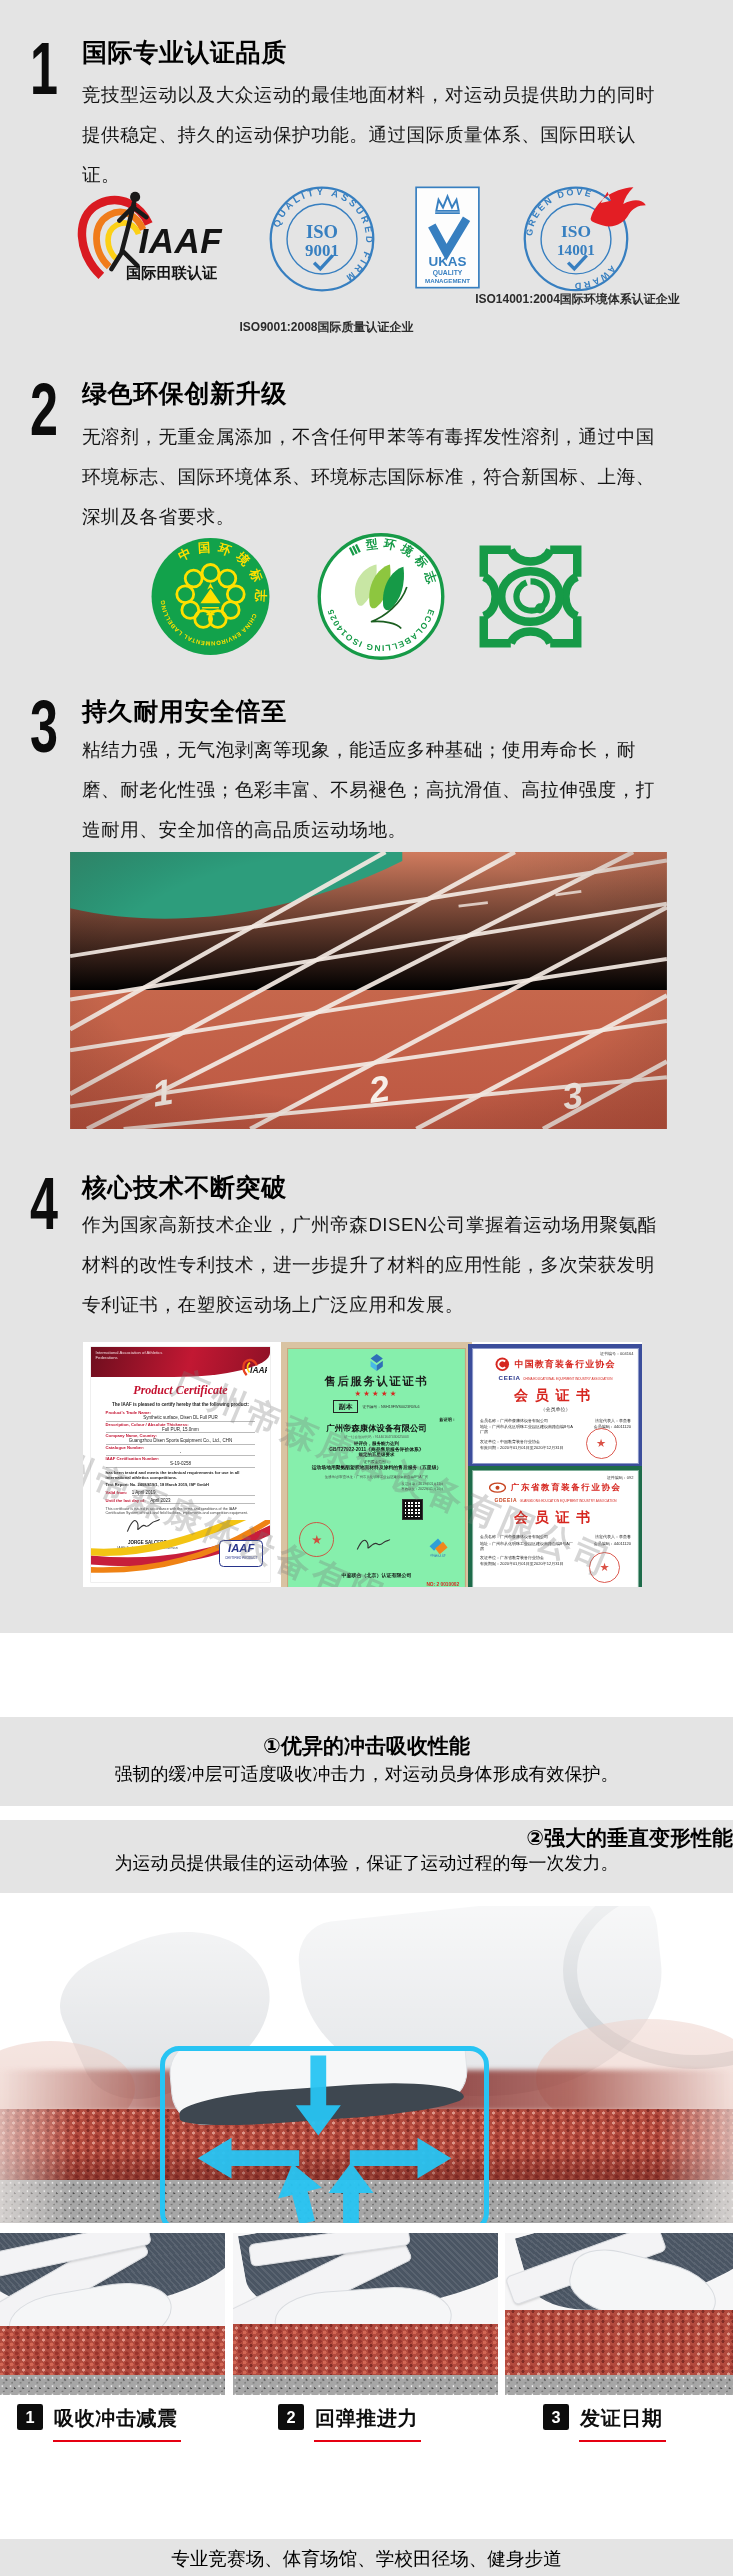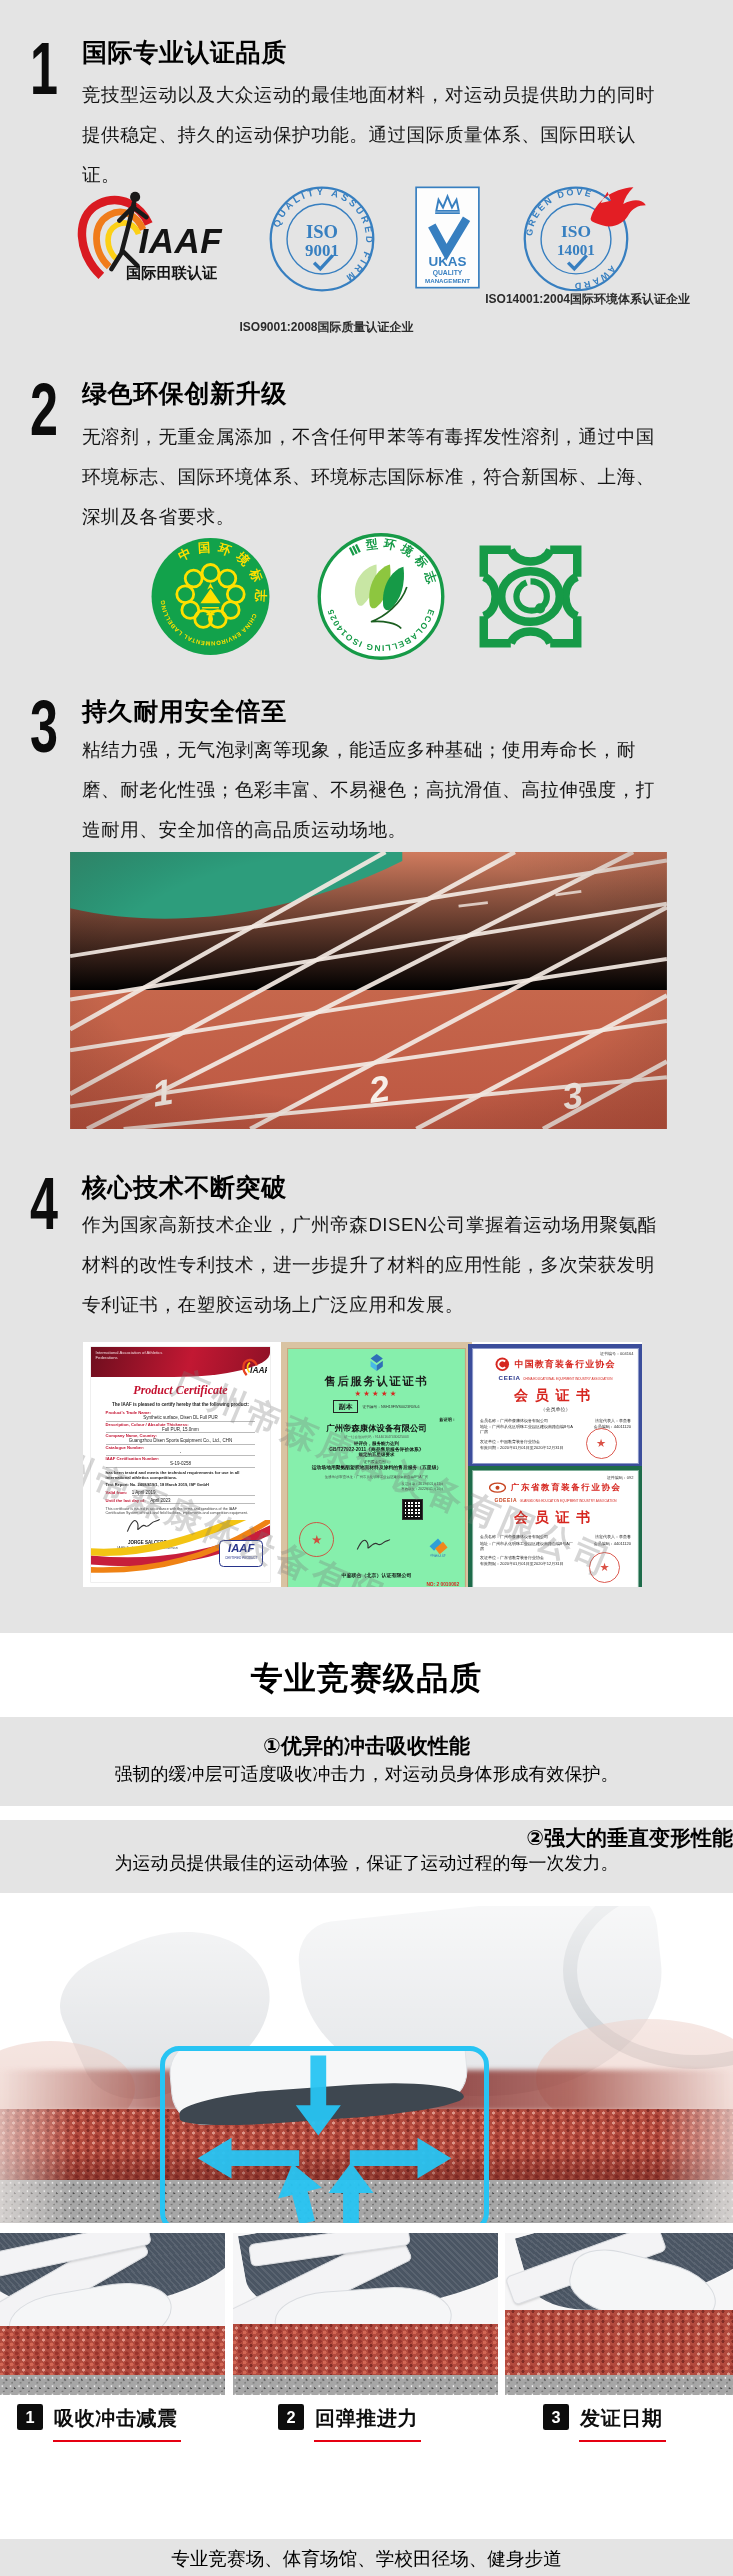--- a/index.html
+++ b/index.html
@@ -123,21 +123,21 @@
       <textPath href="#arc14001" startOffset="1%">GREEN DOVE</textPath>
     </text>
     <text font-size="16" font-weight="700" fill="#377fc0" letter-spacing="4">
       <textPath href="#arc14001" startOffset="60%">AWARD</textPath>
     </text>
     <text x="94" y="90" text-anchor="middle" font-size="31" font-weight="700" fill="#377fc0" font-family="'Liberation Serif',serif">ISO</text>
     <text x="94" y="122" text-anchor="middle" font-size="27" font-weight="700" fill="#377fc0" font-family="'Liberation Serif',serif">14001</text>
     <path d="M80 136 l11 11 l22 -24" fill="none" stroke="#377fc0" stroke-width="6"></path>
     <path d="M120 58 C128 28 158 4 196 2 C186 12 180 22 178 32 C196 22 212 24 218 34 C204 34 194 40 188 50 C180 66 160 76 142 70 C130 66 120 64 120 58 Z M150 10 L138 30 L156 26 Z" fill="#e31e24"></path>
   </svg>
-  <div class="cap" style="left:465px;top:291px;text-align:right;">ISO14001:2004国际环境体系认证企业</div>
+  <div class="cap" style="left:465px;top:291px;">ISO14001:2004国际环境体系认证企业</div>
 
   <div class="sec-num" style="left:30px;top:373px;">2</div>
   <div class="sec-title" style="left:82px;top:377px;">绿色环保创新升级</div>
   <div class="sec-para" style="top:417px;">无溶剂，无重金属添加，不含任何甲苯等有毒挥发性溶剂，通过中国环境标志、国际环境体系、环境标志国际标准，符合新国标、上海、深圳及各省要求。</div>
 
   <svg class="abs" style="left:150px;top:537px;" width="121" height="119" viewBox="0 0 214 212">
     <defs>
         <path id="arcChina" d="M 25 106 A 82 80 0 1 1 189 106 A 82 80 0 1 1 25 106"></path>
       </defs>
     <ellipse cx="107" cy="106" rx="105" ry="104" fill="#12a24b"></ellipse>
@@ -387,21 +387,20 @@
       </div>
       <div style="font-size:4px;color:#222;margin:4.5px 8px 0;">发证单位：广东省教育装备行业协会</div>
       <div style="font-size:4px;color:#222;margin:1.1px 8px 0;">有效期限：2020年01月01日至2020年12月31日</div>
       <div class="seal" style="right:19px;bottom:5.6px;width:29px;height:29px;font-size:11.3px;">★</div>
     </div>
 
     <div class="wm" style="left:101px;top:17px;">广州帝森康体设备有限公司</div>
     <div class="wm" style="left:-51px;top:84px;">广州帝森康体设备有限公司</div>
   </div>
 
-  <div class="qhead serif" style="top:1657px;font-size:32px;letter-spacing:1.1px;">专业竞赛级品质</div>
 
   <div class="qhead" style="top:1732px;font-size:21px;">①优异的冲击吸收性能</div>
   <div class="qhead" style="top:1762px;font-size:18px;font-weight:400;">强韧的缓冲层可适度吸收冲击力，对运动员身体形成有效保护。</div>
 
   <div class="qhead" style="top:1824px;font-size:21px;text-align:right;">②强大的垂直变形性能</div>
   <div class="qhead" style="top:1851px;font-size:18px;font-weight:400;">为运动员提供最佳的运动体验，保证了运动过程的每一次发力。</div>
 
   <div class="abs" style="left:0;top:1906px;width:733px;height:317px;overflow:hidden;background:#fff;">
     <div class="abs" style="left:68px;top:28px;width:203px;height:152px;background:#9aa1a8;opacity:.35;border-radius:30% 60% 50% 40%;transform:rotate(-24deg);"></div>
     <div class="abs" style="left:304px;top:0;width:360px;height:191px;background:#c2c6cc;opacity:.5;border-radius:10% 10% 45% 55% / 20% 20% 60% 70%;transform:rotate(-6deg);"></div>

